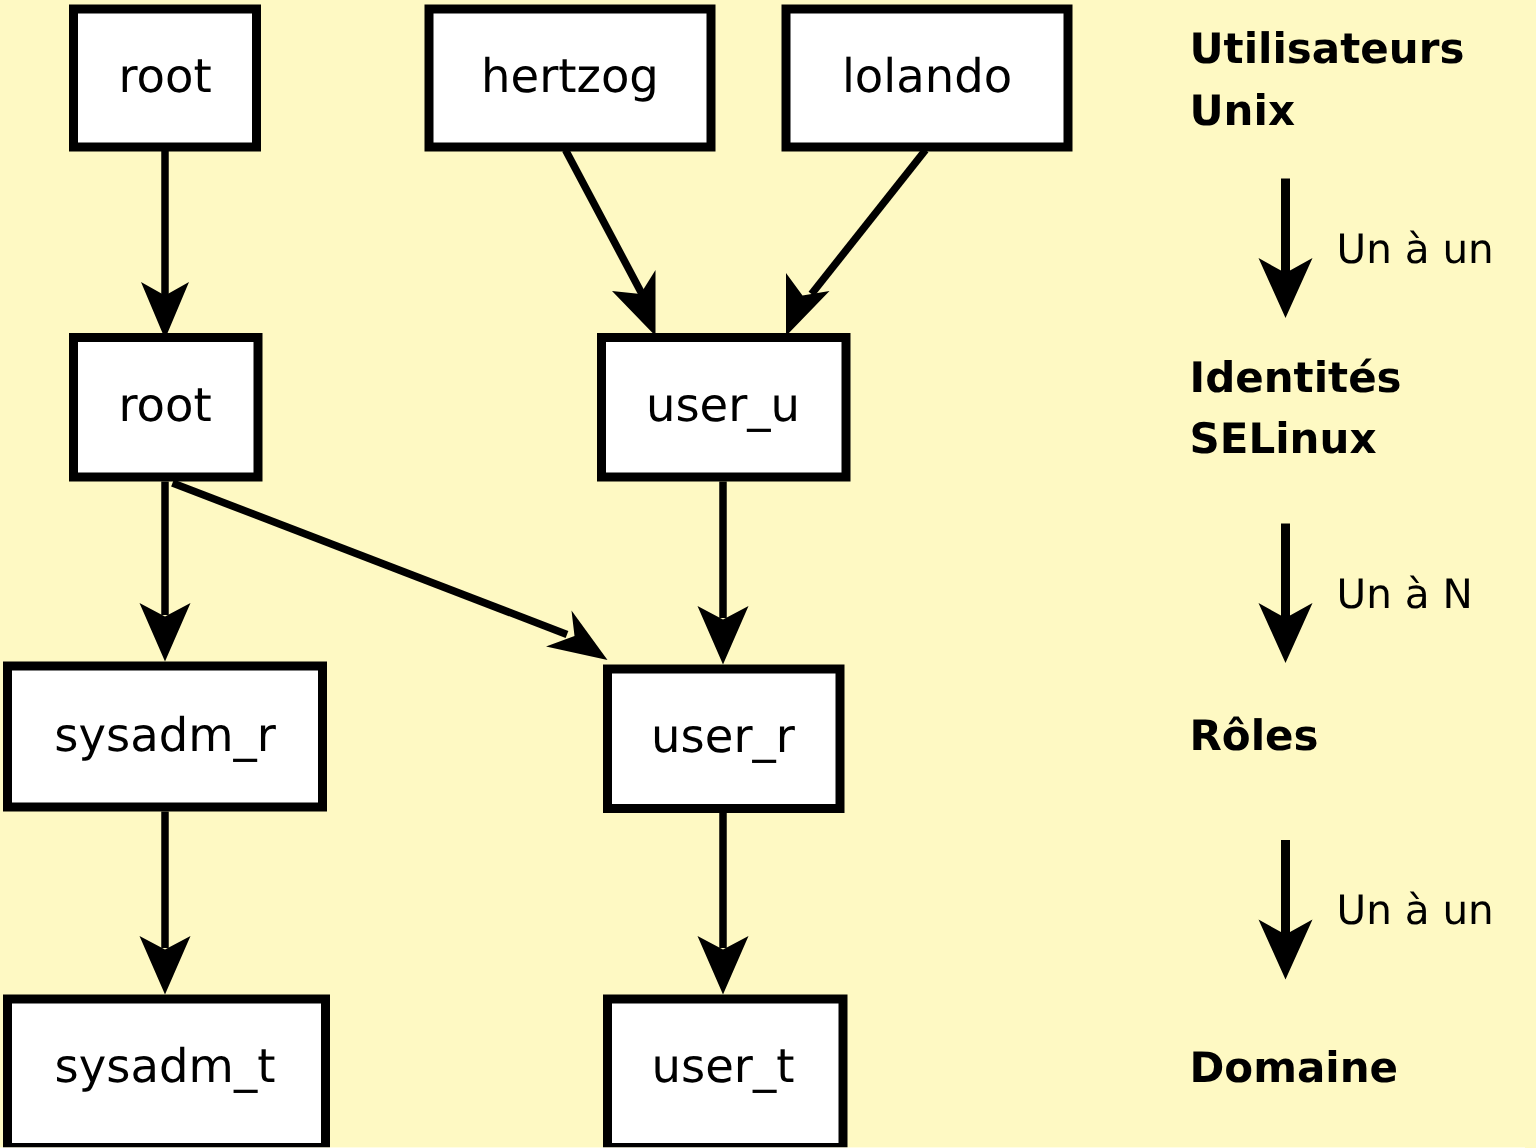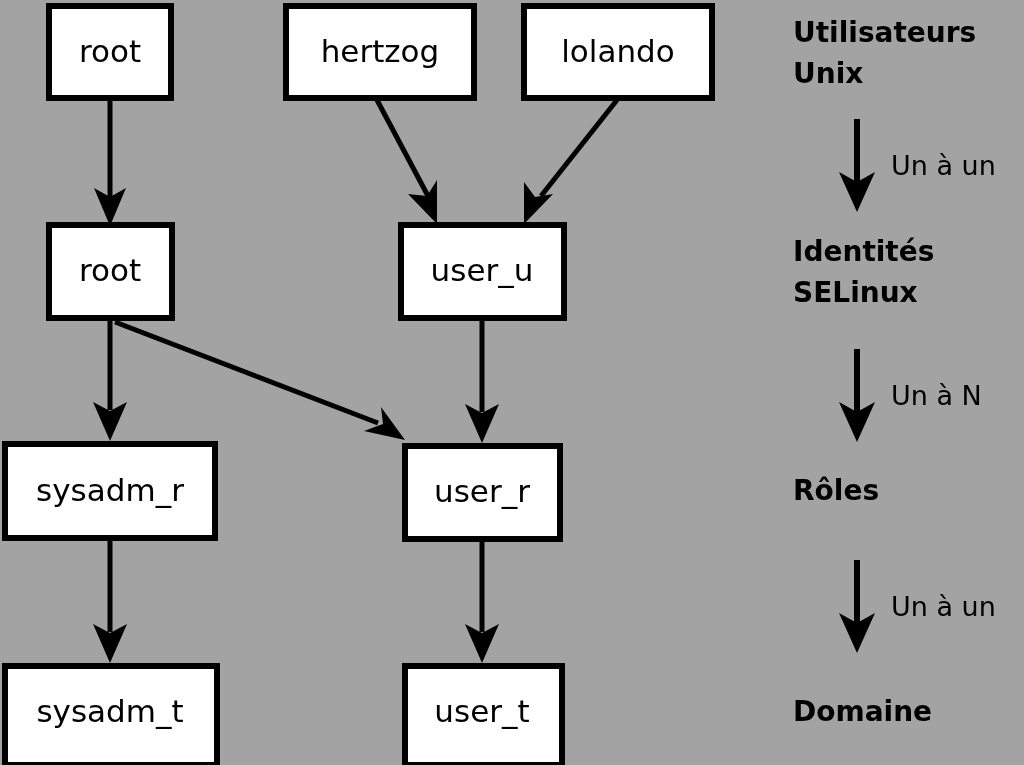--- a/index.html
+++ b/index.html
@@ -10,21 +10,21 @@
   body {
     width: 1024px;
     height: 765px;
     overflow: hidden;
     font-family: "DejaVu Sans", sans-serif;
   }
   #diagram-root {
     position: relative;
     width: 1024px;
     height: 765px;
-    background: #a3a3a3;
+    background: #fef9c3;
   }
   svg#diagram-svg {
     display: block;
     width: 1024px;
     height: 765px;
   }
   .node-box {
     fill: #ffffff;
     stroke: #000000;
     stroke-width: 6;

